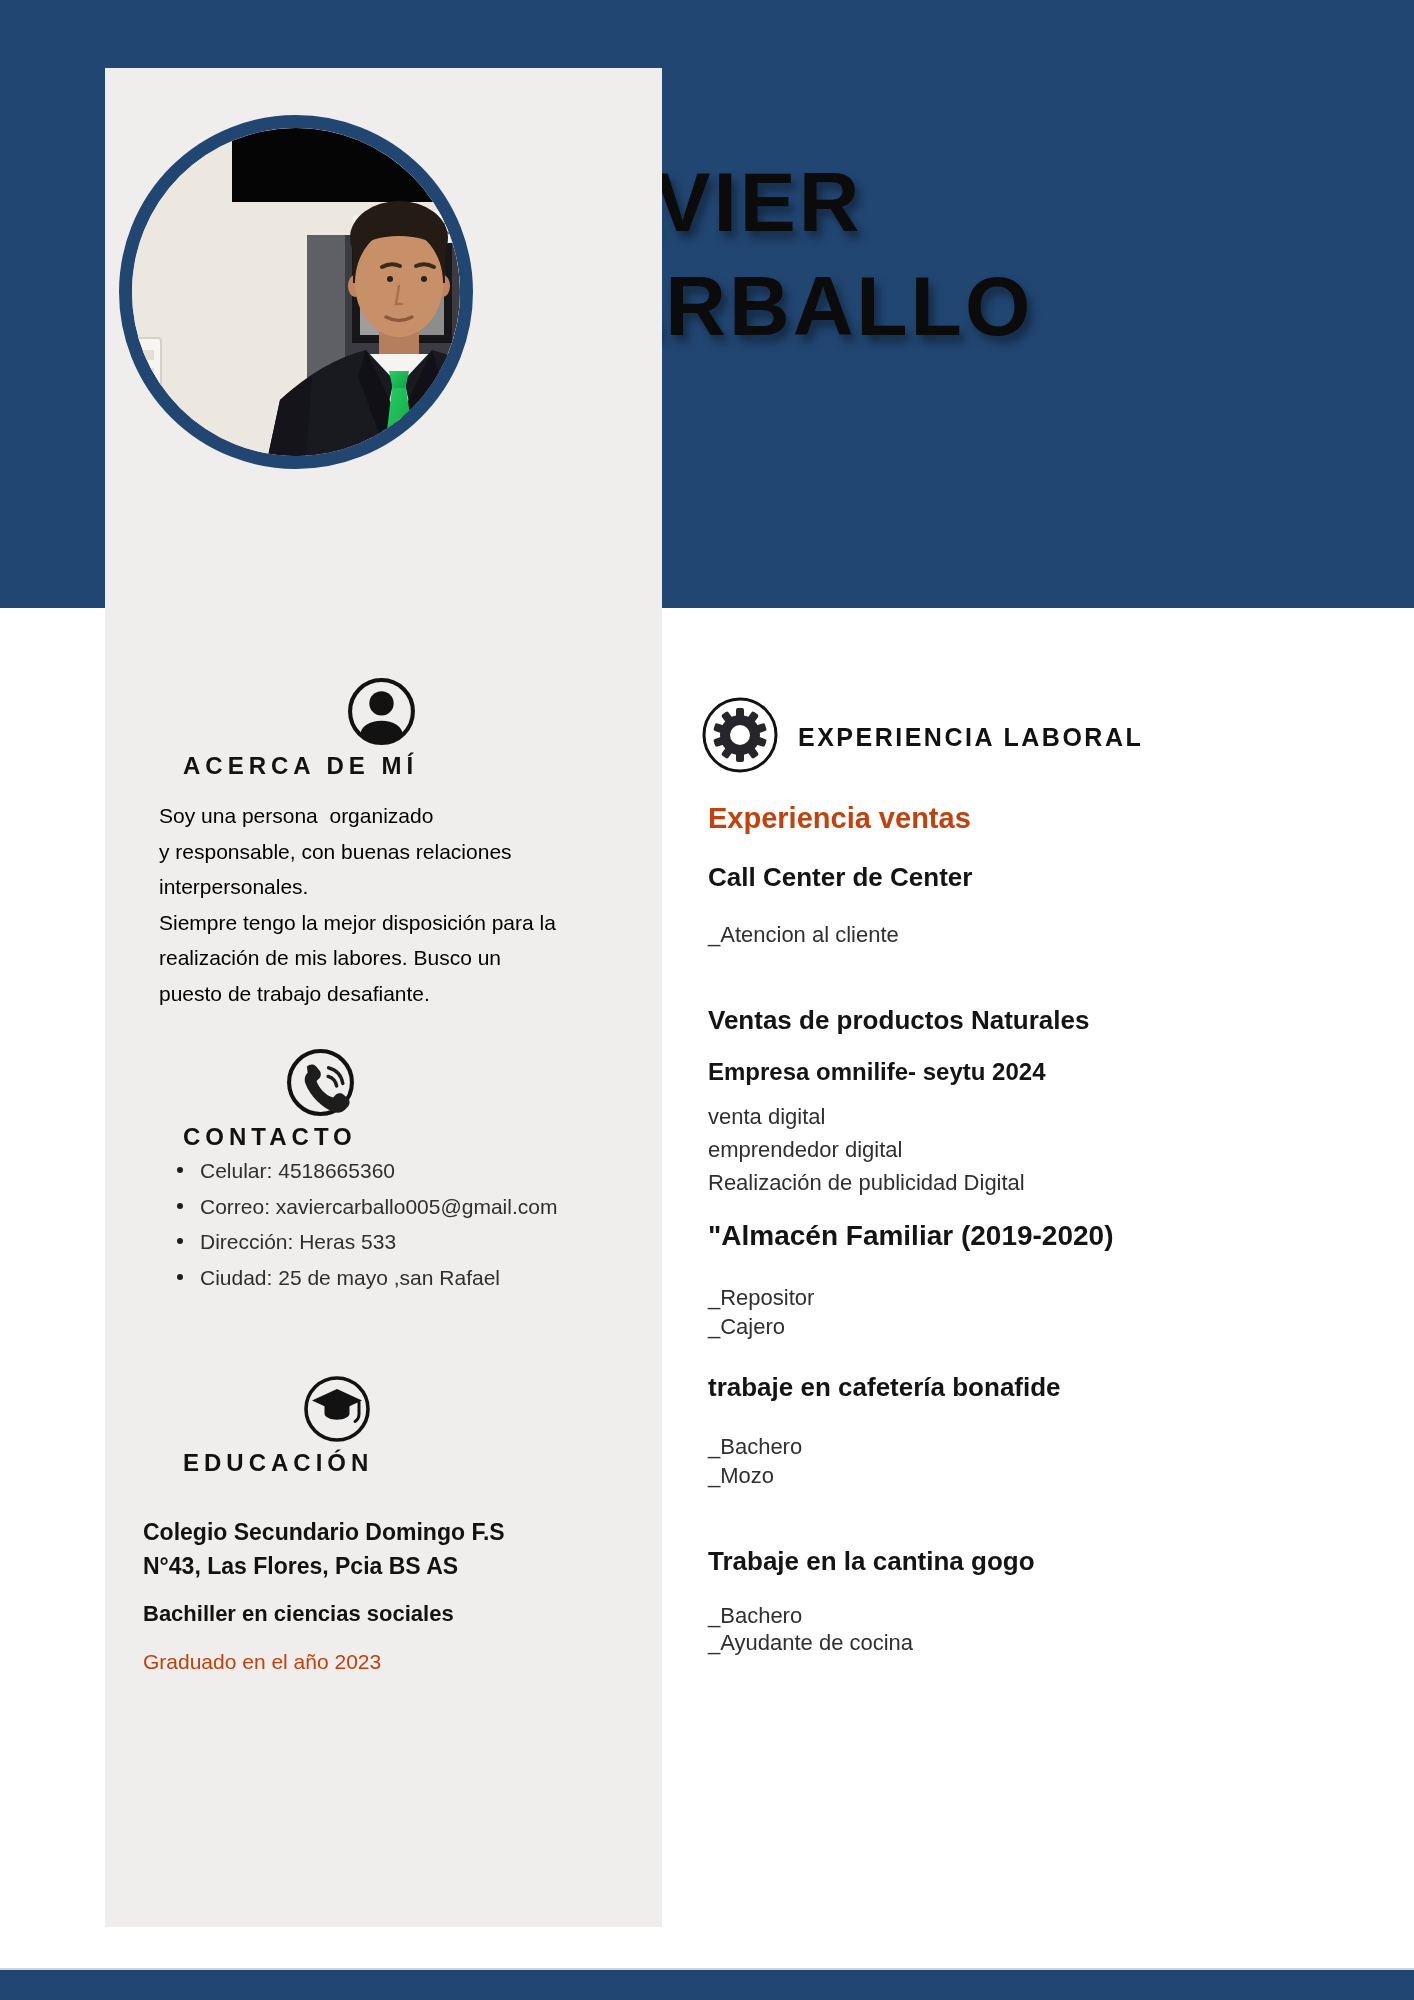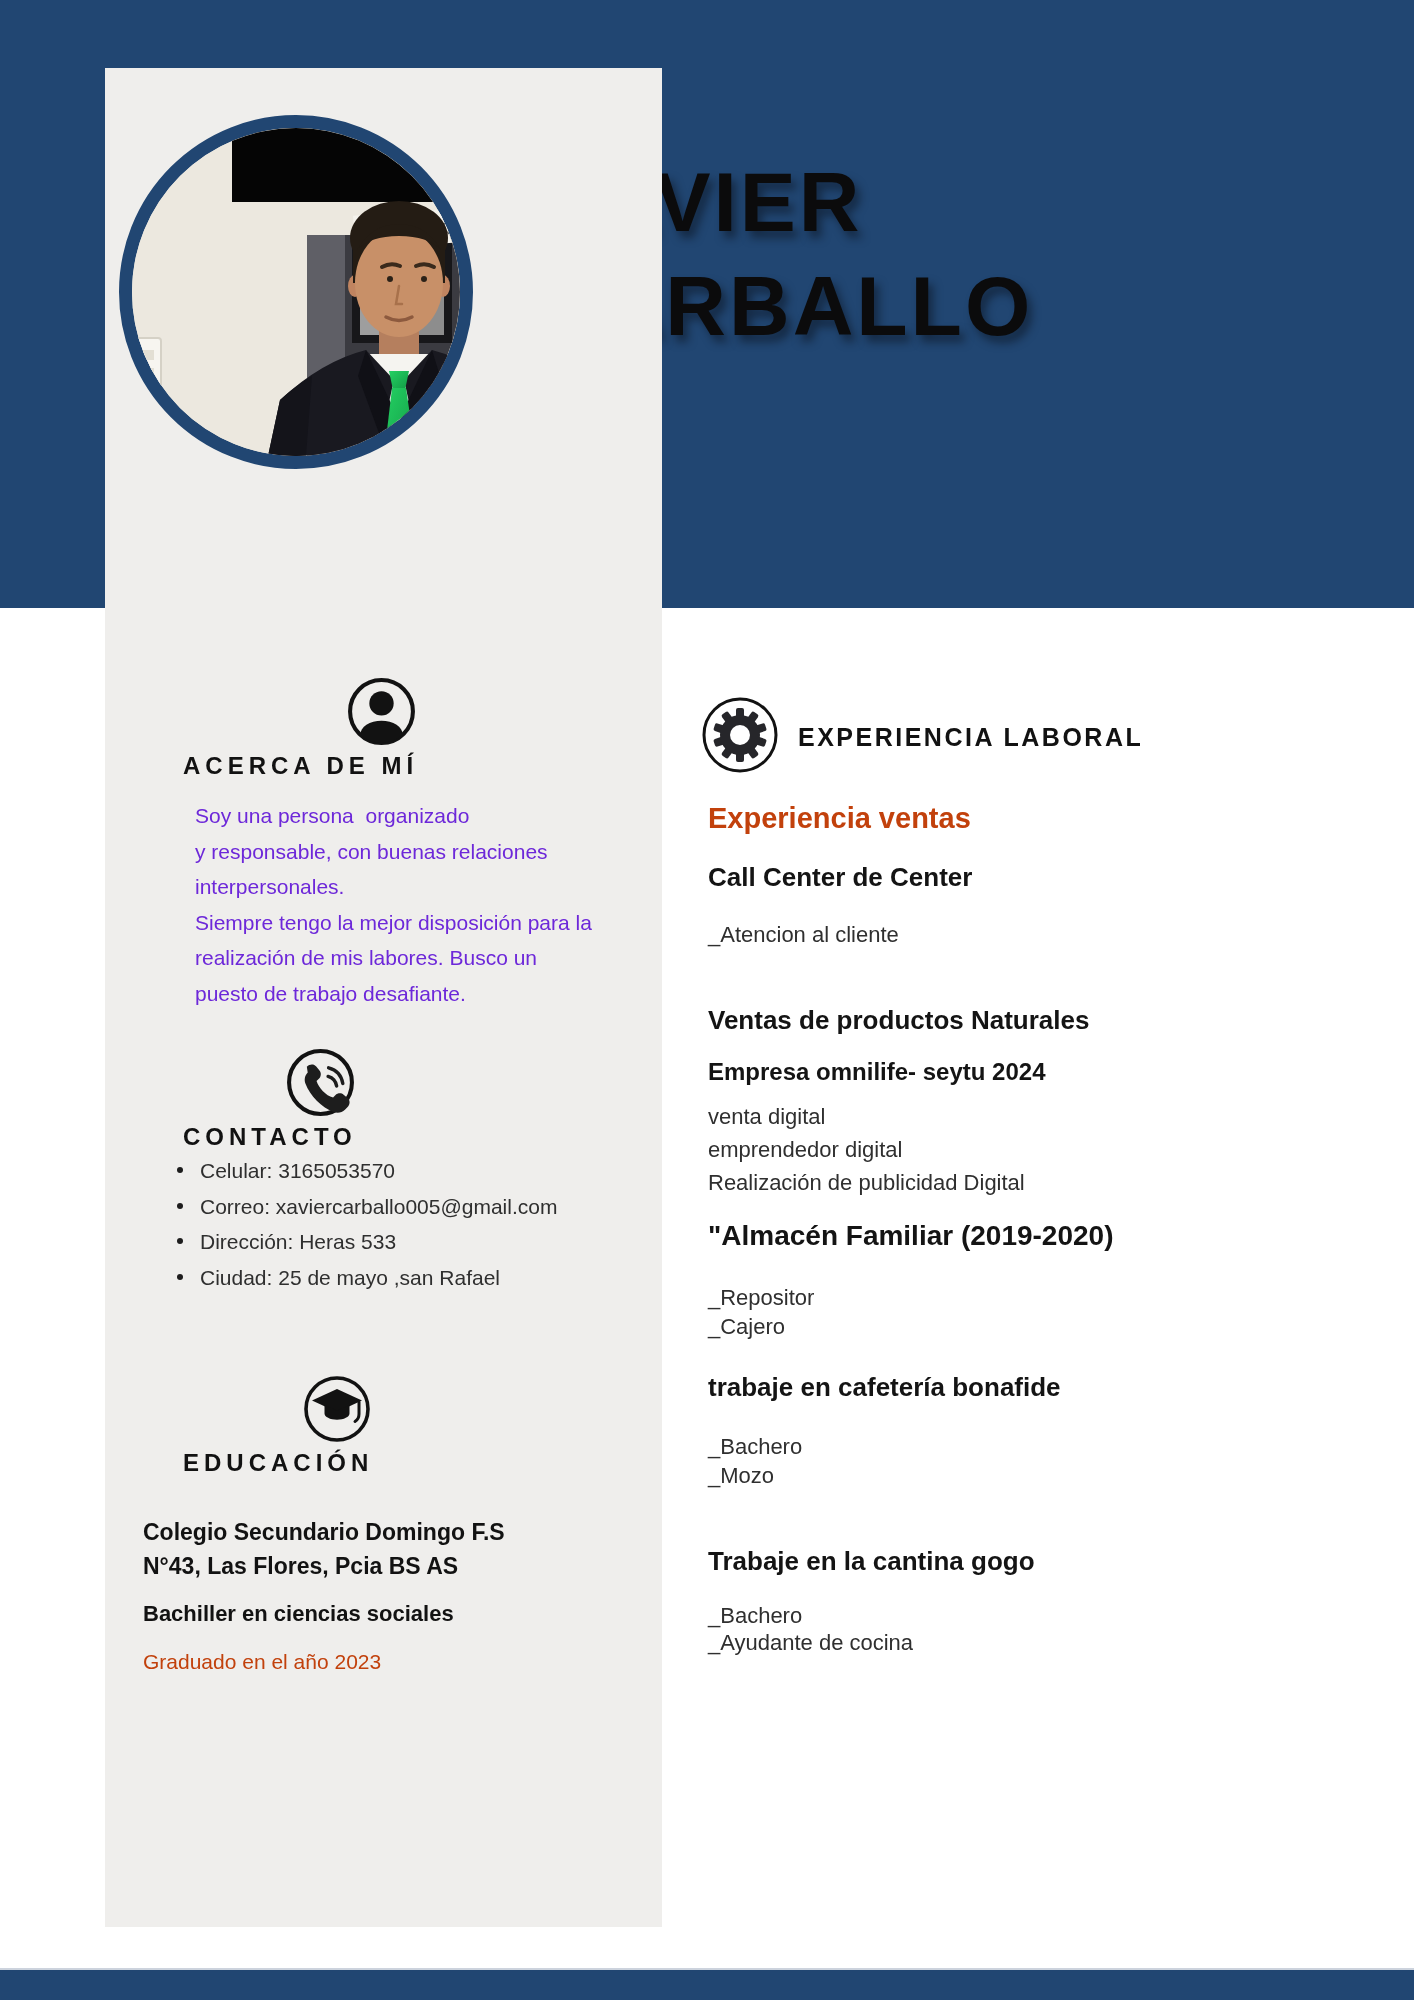--- a/index.html
+++ b/index.html
@@ -19,21 +19,21 @@
                letter-spacing:3px;color:#0b0b0c;text-shadow:5px 7px 9px rgba(10,15,25,.5);white-space:nowrap;}
   
   .section-head{position:absolute;display:flex;align-items:flex-end;flex-direction:column;}
   .icon-circle{flex:none;}
   .head-label{font-weight:bold;font-size:24px;letter-spacing:5px;color:#121212;margin-left:21px;white-space:nowrap;}
   .sh-acerca{left:57px;top:607px;}
   .sh-contacto{left:57px;top:978px;}
   .sh-educacion{left:57px;top:1305px;}
   
   .about-text{position:absolute;left:54px;top:730px;width:460px;font-size:21px;line-height:35.5px;
-              color:#6d28d9;white-space:pre-wrap;margin-left:36px;}
+              color:#000000;white-space:pre-wrap;}
   
   .contact-list{position:absolute;left:72px;top:1085px;width:460px;}
   .c-row{display:flex;font-size:21px;line-height:35.5px;color:#2f2f2f;}
   .dot{flex:none;width:6px;height:6px;border-radius:50%;background:#1d1d1d;margin:14px 17px 0 0;}
   
   .edu-school{position:absolute;left:38px;top:1447px;width:480px;font-size:23px;line-height:34px;
               font-weight:bold;color:#121212;white-space:pre-wrap;}
   .edu-degree{position:absolute;left:38px;top:1533px;font-size:22px;font-weight:bold;color:#121212;white-space:nowrap;}
   .edu-grad{position:absolute;left:38px;top:1582px;font-size:21px;color:#c2410c;white-space:nowrap;}
   
@@ -156,21 +156,21 @@
           <path d="M22.5 20.5 c2.8 -2.8 7 -3 9.3 -0.2 l3.2 3.9 c2 2.4 1.7 6 -0.6 8.2 l-2.3 2.2 c1.2 3.8 3.3 7 6.3 10 c3 3 6.2 5.1 10 6.3 l2.2 -2.3 c2.2 -2.3 5.8 -2.6 8.2 -0.6 l3.9 3.2 c2.8 2.3 2.6 6.5 -0.2 9.3 l-2.4 2.4 c-2.9 2.9 -7.2 3.7 -11.1 2.2 c-6 -2.3 -11.7 -6.1 -16.7 -11.1 c-5 -5 -8.8 -10.7 -11.1 -16.7 c-1.5 -3.9 -0.7 -8.2 2.2 -11.1 Z" fill="#1d1d1d"></path>
           <path d="M44 21.5 q6 1.5 9.5 5.5 t4.5 10" fill="none" stroke="#1d1d1d" stroke-width="3.4" stroke-linecap="round"></path>
           <path d="M43.5 30 q3.6 1 5.7 3.4 t2.7 6" fill="none" stroke="#1d1d1d" stroke-width="3.4" stroke-linecap="round"></path>
         </svg>
       </span>
       <span class="head-label">CONTACTO</span>
     </div>
     <div class="contact-list">
       <div class="c-row">
           <span class="dot"></span>
-          <span>Celular: 3165053570</span>
+          <span>Celular: 4518665360</span>
         </div>
       <div class="c-row">
           <span class="dot"></span>
           <span>Correo: xaviercarballo005@gmail.com</span>
         </div>
       <div class="c-row">
           <span class="dot"></span>
           <span>Dirección: Heras 533</span>
         </div>
       <div class="c-row">

